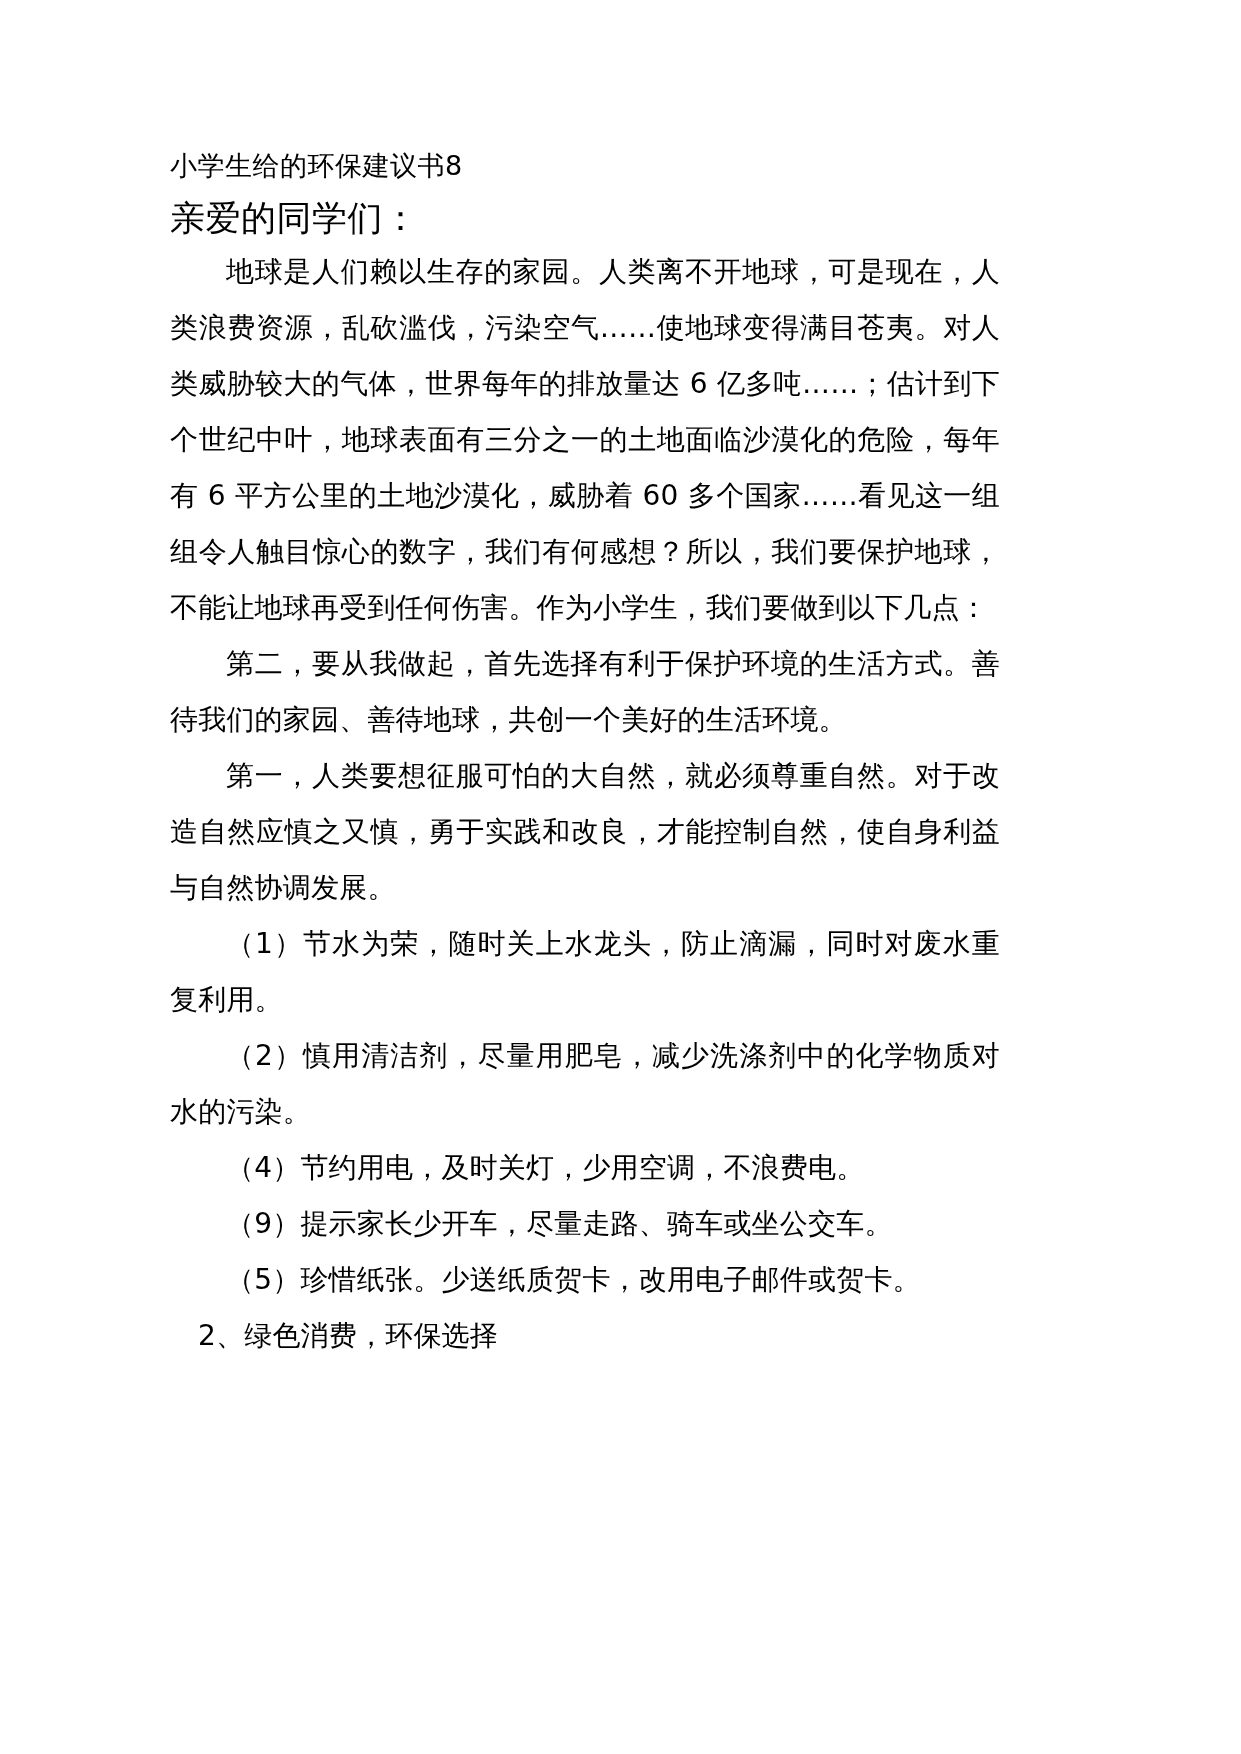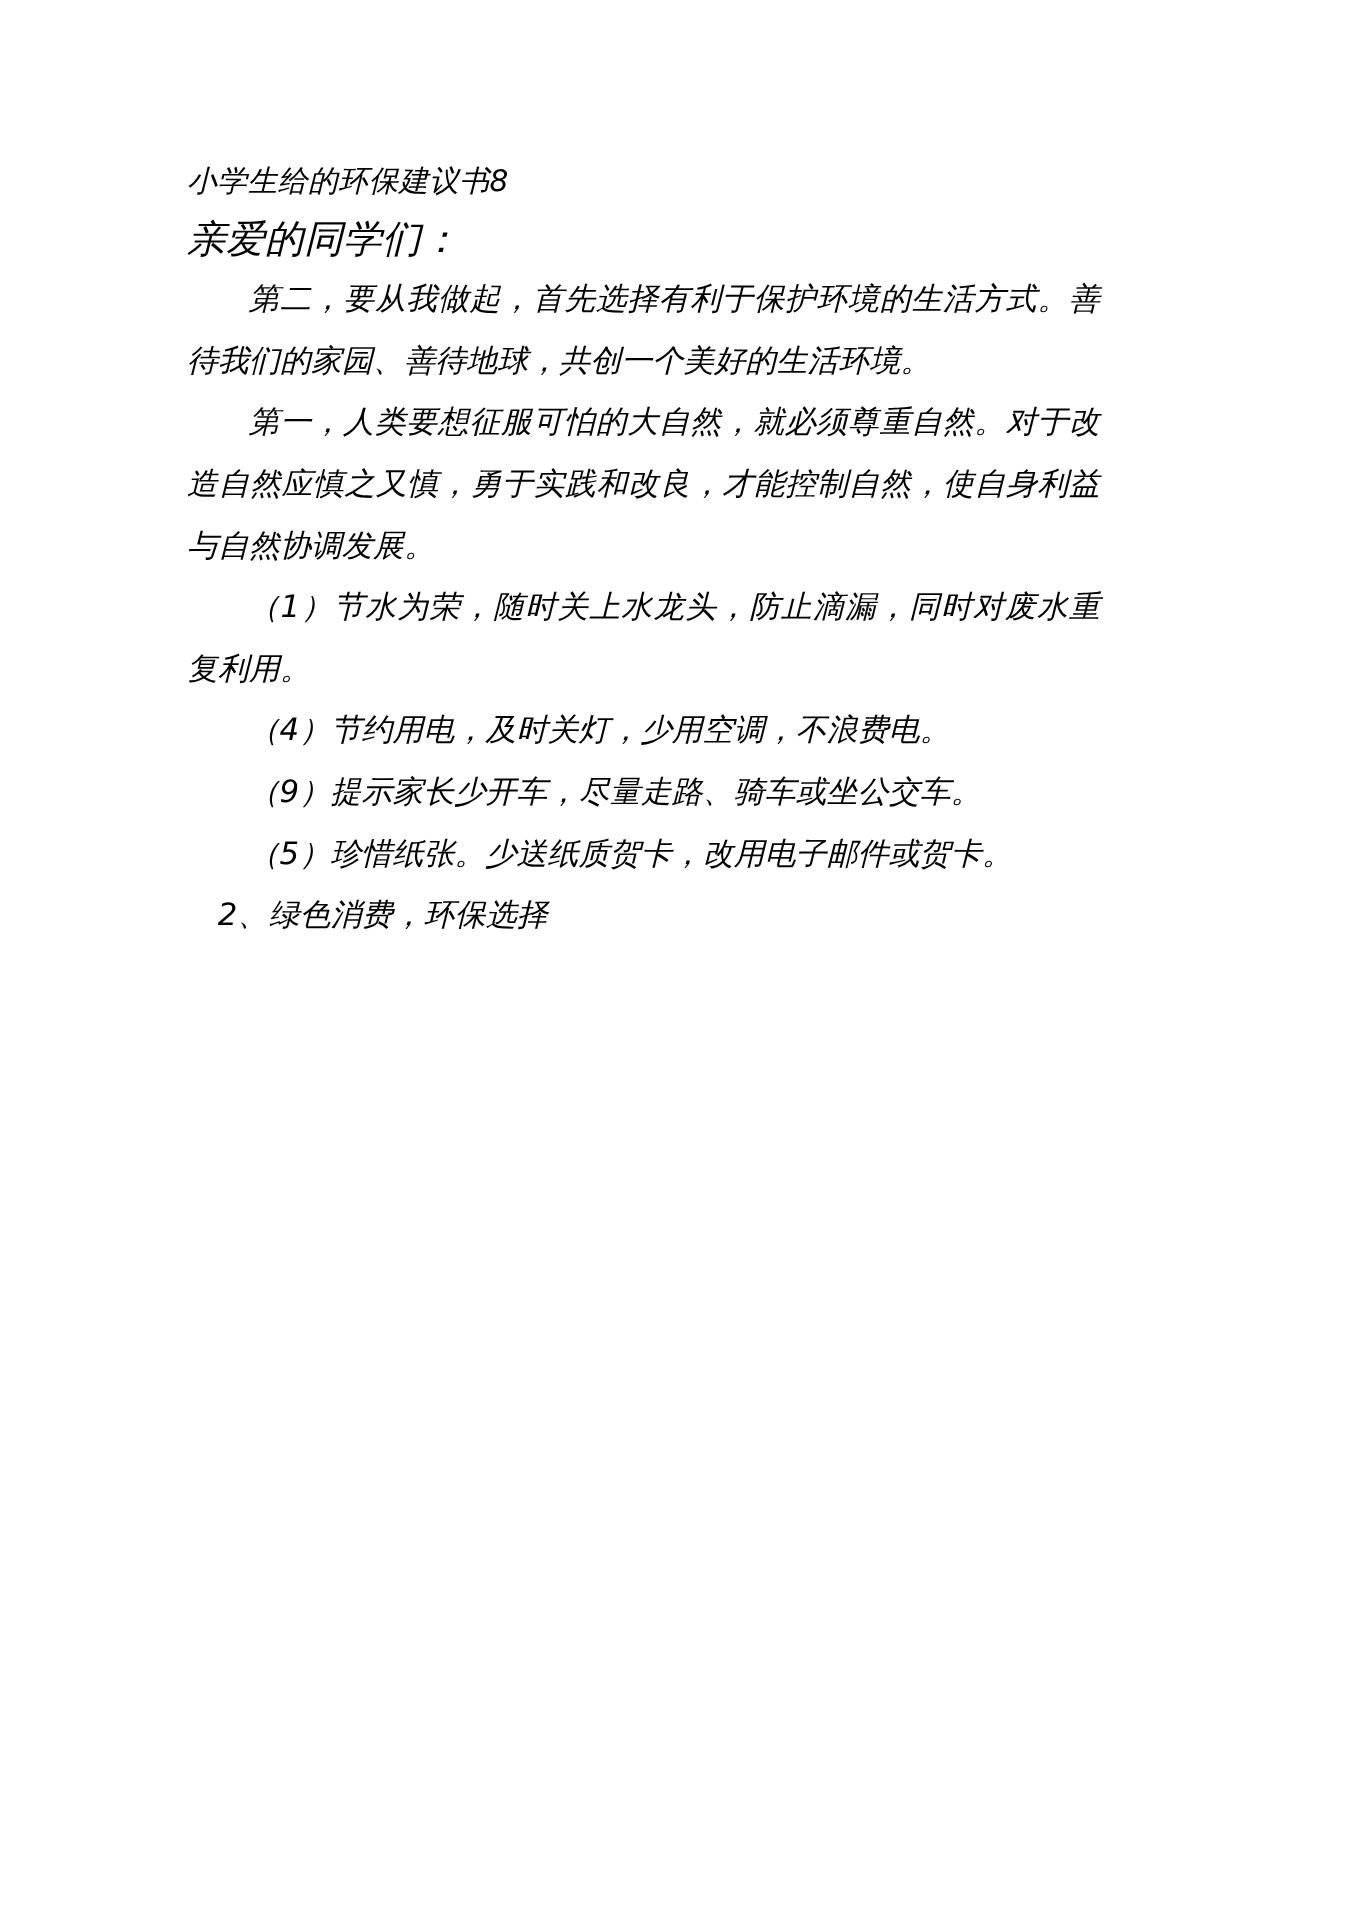--- a/index.html
+++ b/index.html
@@ -13,21 +13,20 @@
     font-family: "DejaVu Sans", sans-serif;
     color: #000000;
     overflow: hidden;
   }
   .page {
     position: relative;
     width: 1120px;
     height: 1754px;
     box-sizing: border-box;
     padding: 140px 120px 0 170px;
-    font-style: italic;
   }
   .doc-title {
     font-size: 27px;
     line-height: 52px;
     letter-spacing: 0.5px;
     white-space: nowrap;
   }
   .salutation {
     font-size: 35px;
     line-height: 52px;
@@ -51,28 +50,30 @@
 </style>
 </head>
 <body>
 
 <div class="page">
 
   <div class="doc-title">小学生给的环保建议书8</div>
 
   <div class="salutation">亲爱的同学们：</div>
 
+  <p class="para indent">地球是人们赖以生存的家园。人类离不开地球，可是现在，人类浪费资源，乱砍滥伐，污染空气……使地球变得满目苍夷。对人类威胁较大的气体，世界每年的排放量达 6 亿多吨……；估计到下个世纪中叶，地球表面有三分之一的土地面临沙漠化的危险，每年有 6 平方公里的土地沙漠化，威胁着 60 多个国家……看见这一组组令人触目惊心的数字，我们有何感想？所以，我们要保护地球，不能让地球再受到任何伤害。作为小学生，我们要做到以下几点：</p>
 
   <p class="para indent">第二，要从我做起，首先选择有利于保护环境的生活方式。善待我们的家园、善待地球，共创一个美好的生活环境。</p>
 
   <p class="para indent">第一，人类要想征服可怕的大自然，就必须尊重自然。对于改造自然应慎之又慎，勇于实践和改良，才能控制自然，使自身利益与自然协调发展。</p>
 
 
   <p class="para indent">（1）节水为荣，随时关上水龙头，防止滴漏，同时对废水重复利用。</p>
 
+  <p class="para indent">（2）慎用清洁剂，尽量用肥皂，减少洗涤剂中的化学物质对水的污染。</p>
 
   <p class="para indent">（4）节约用电，及时关灯，少用空调，不浪费电。</p>
 
   <p class="para indent">（9）提示家长少开车，尽量走路、骑车或坐公交车。</p>
 
   <p class="para indent">（5）珍惜纸张。少送纸质贺卡，改用电子邮件或贺卡。</p>
 
   <p class="para indent-1">2、绿色消费，环保选择</p>
 
 </div>

